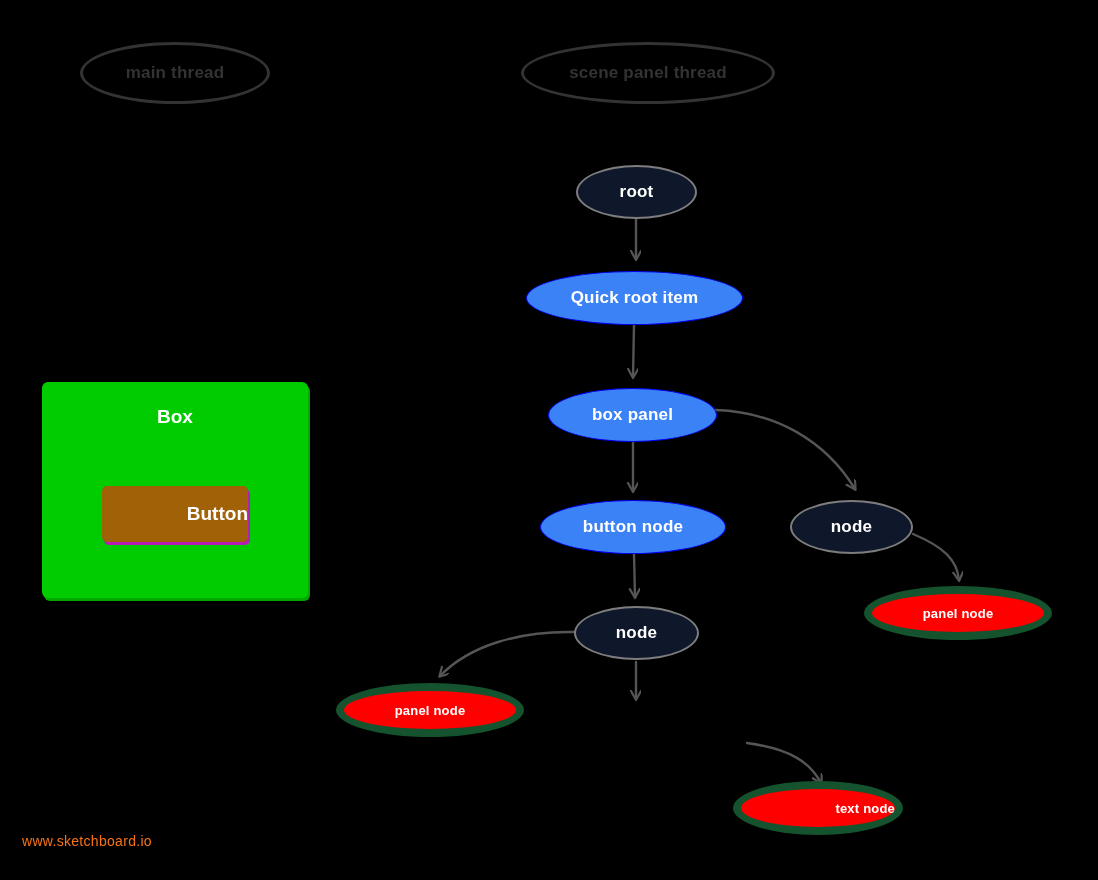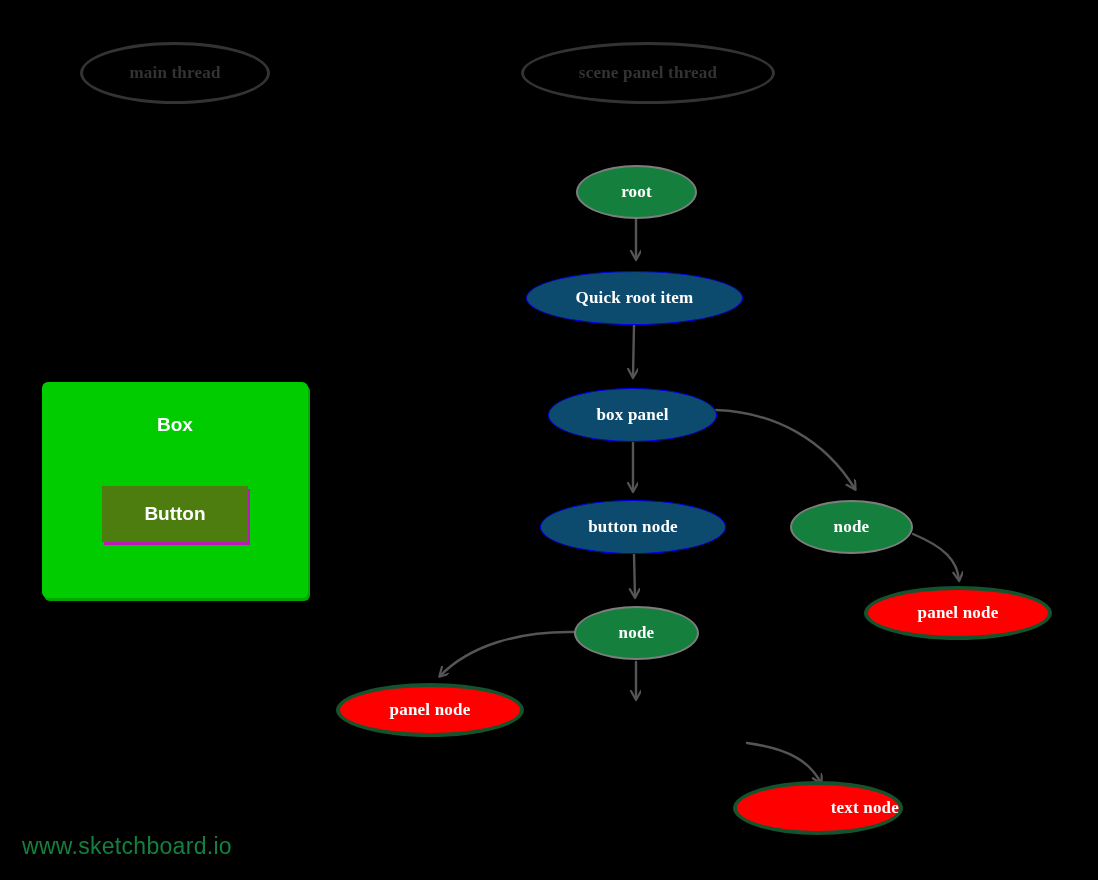--- a/index.html
+++ b/index.html
@@ -28,78 +28,78 @@
     display: flex;
     align-items: center;
     justify-content: center;
     text-align: center;
     box-sizing: border-box;
     font-weight: bold;
     color: #ffffff;
     white-space: nowrap;
     letter-spacing: 0.2px;
   }
-  .ellipse { border-radius: 50%; font-family: Liberation Serif, serif; }
+  .ellipse { border-radius: 50%; }
   .lane {
     background: transparent;
     border: 3px solid #333333;
     color: #333333;
     font-size: 17px;
   }
   .gray-node {
-    background: #15803d;
+    background: #0f172a;
     border: 2px solid #7d7d7d;
     font-size: 17px;
   }
   .blue-node {
-    background: #0c4a6e;
+    background: #3b82f6;
     border: 1px solid #0000ee;
     font-size: 17px;
     text-align: center;
   }
   .red-node {
     background: #ff0000;
-    border: 4px solid #14532d;
-    font-size: 17px;
+    border: 8px solid #14532d;
+    font-size: 13px;
   }
   .box-shape {
     position: absolute;
     background: #00cc00;
     border-radius: 6px;
     box-sizing: border-box;
     box-shadow: 2px 3px 0 0 #00a800;
   }
   .box-label {
     position: absolute;
     left: 0;
     right: 0;
     text-align: center;
     color: #ffffff;
     font-weight: bold;
     font-size: 19px;
   }
   .button-shape {
     position: absolute;
-    background: #4d7c0f;
-    border-radius: 0;
+    background: #a16207;
+    border-radius: 5px;
     display: flex;
     align-items: center;
-    justify-content: center;
+    justify-content: flex-end;
     color: #ffffff;
     font-weight: bold;
     font-size: 19px;
     box-sizing: border-box;
     box-shadow: 2px 3px 0 0 #b81bb8;
   }
   .watermark {
     position: absolute;
     left: 22px;
     top: 833px;
-    color: #15803d;
-    font-size: 23px;
+    color: #f97316;
+    font-size: 14px;
     font-weight: normal;
     letter-spacing: 0.3px;
   }
 </style>
 </head>
 <body>
 
 <div id="canvas">
 
   <svg id="edges" viewBox="0 0 1098 880">
@@ -123,21 +123,21 @@
 
   <div class="node ellipse lane" style="left:80px; top:42px; width:190px; height:62px;">
     <span>main thread</span>
   </div>
 
   <div class="node ellipse lane" style="left:521px; top:42px; width:254px; height:62px;">
     <span>scene panel thread</span>
   </div>
 
   <div class="box-shape" style="left:42px; top:382px; width:266px; height:216px;">
-    <div class="box-label" style="top:32px;">Box</div>
+    <div class="box-label" style="top:24px;">Box</div>
   </div>
 
   <div class="button-shape" style="left:102px; top:486px; width:146px; height:56px;">
     <span>Button</span>
   </div>
 
   <div class="node ellipse gray-node" style="left:576px; top:165px; width:121px; height:54px;">
     <span>root</span>
   </div>
 

